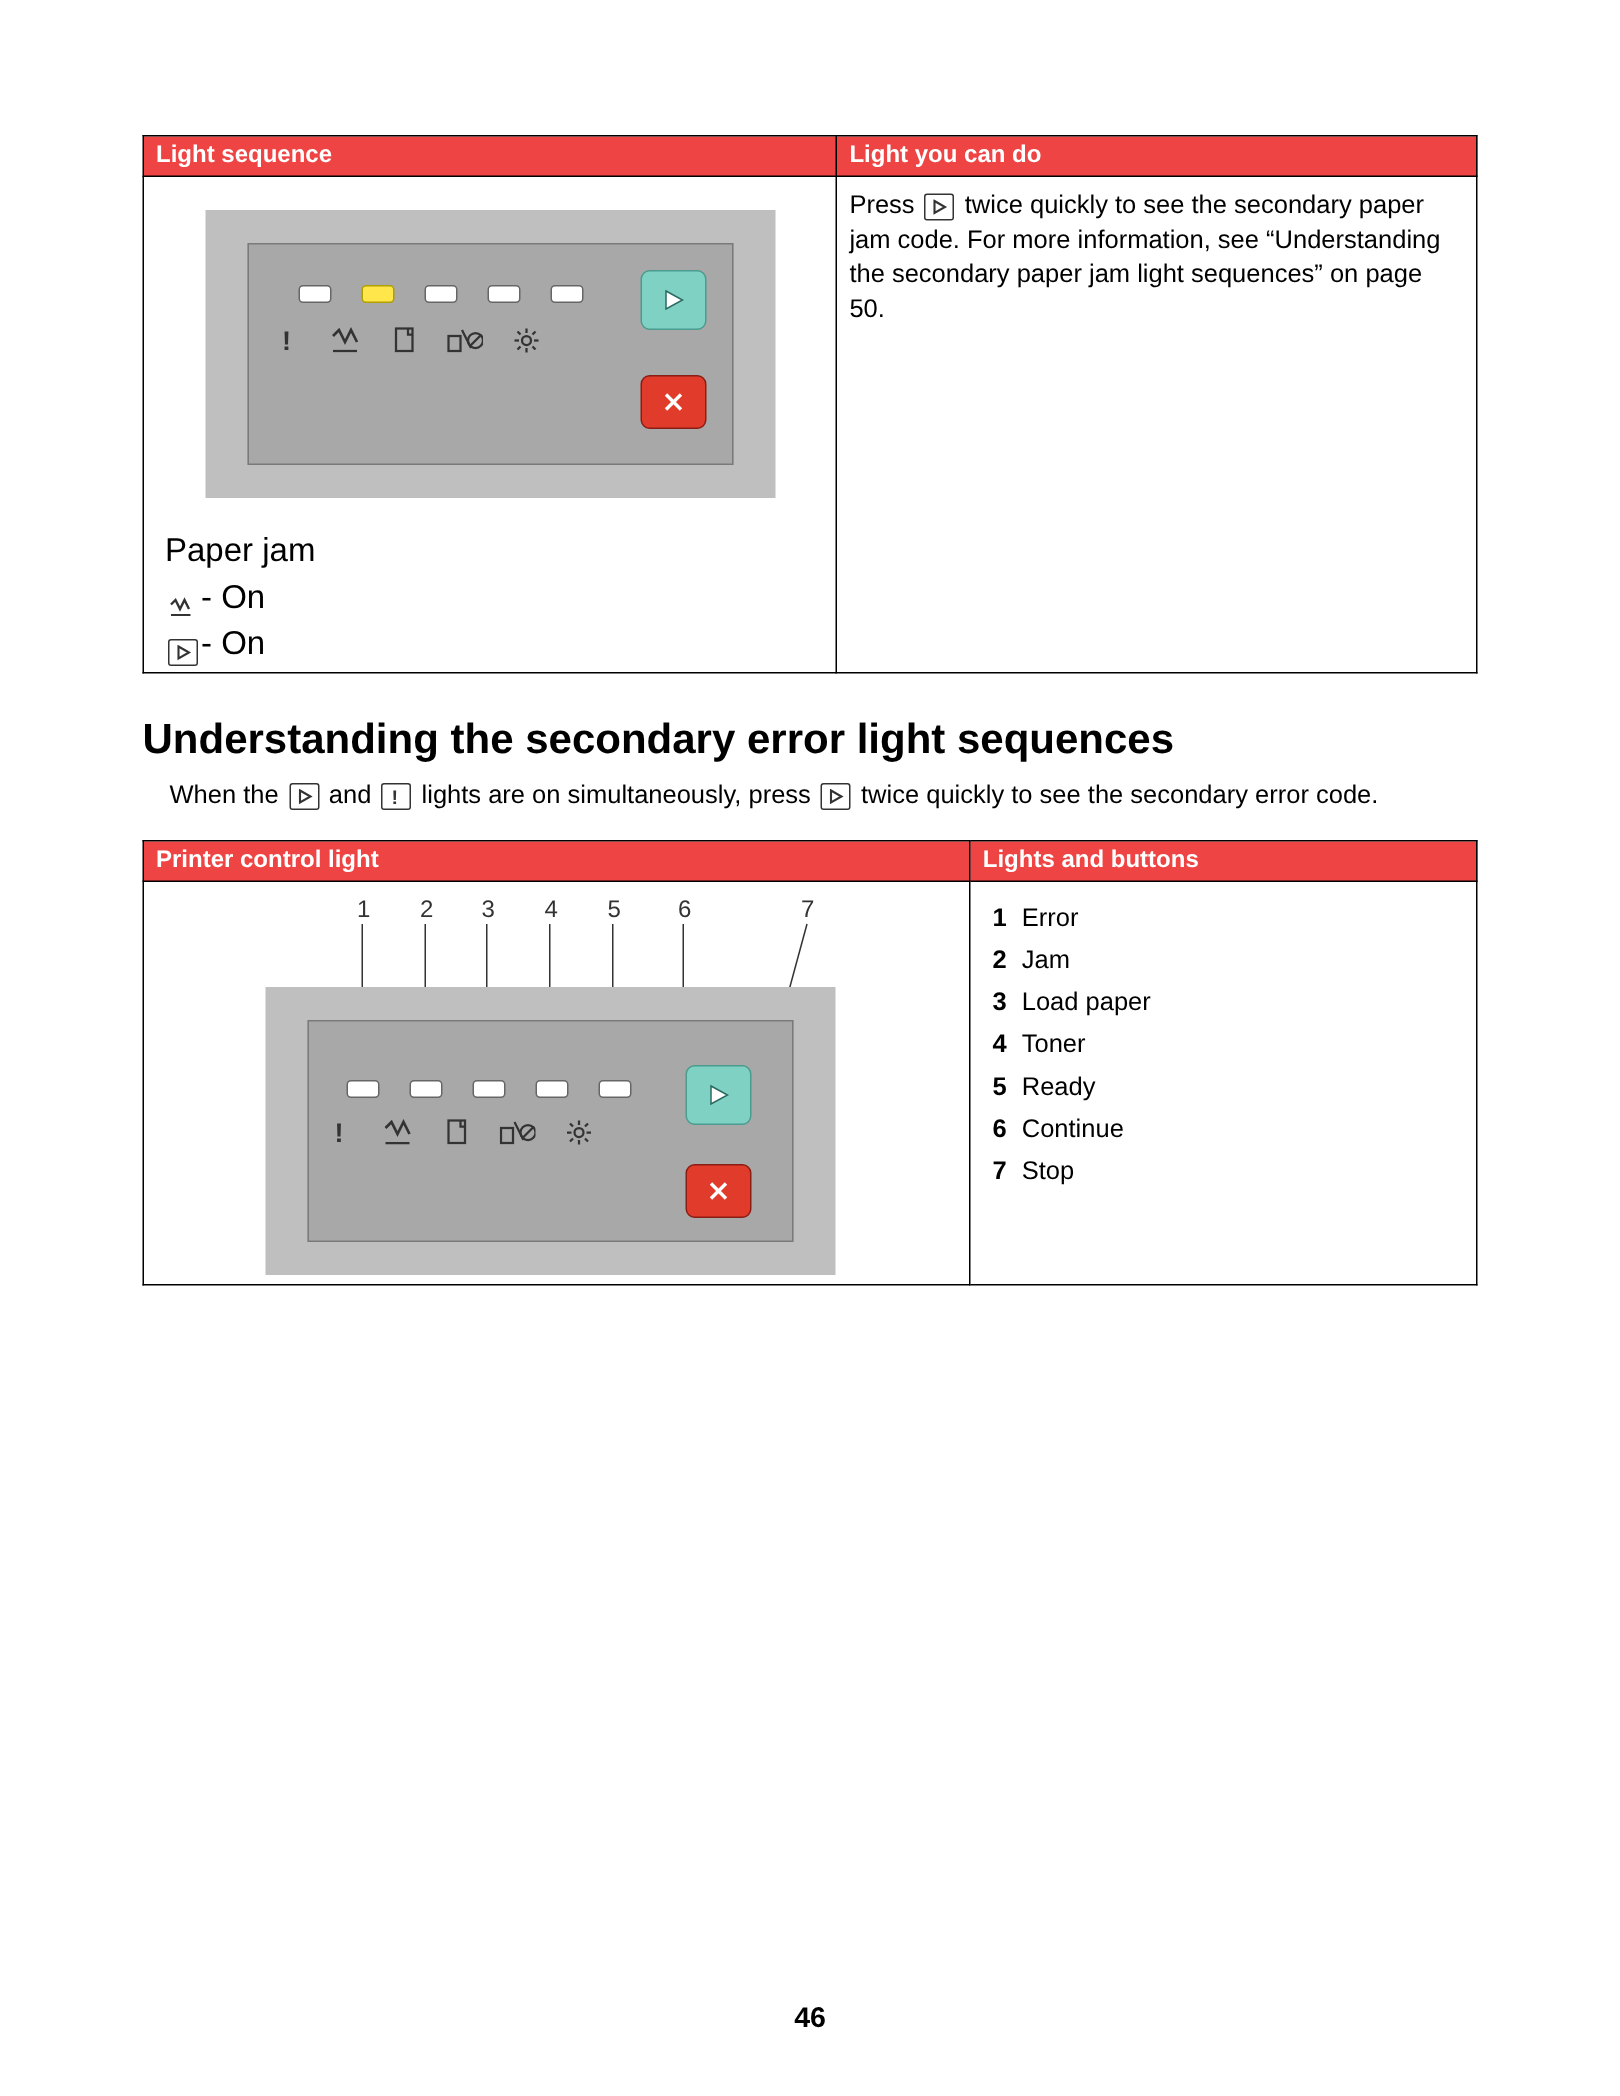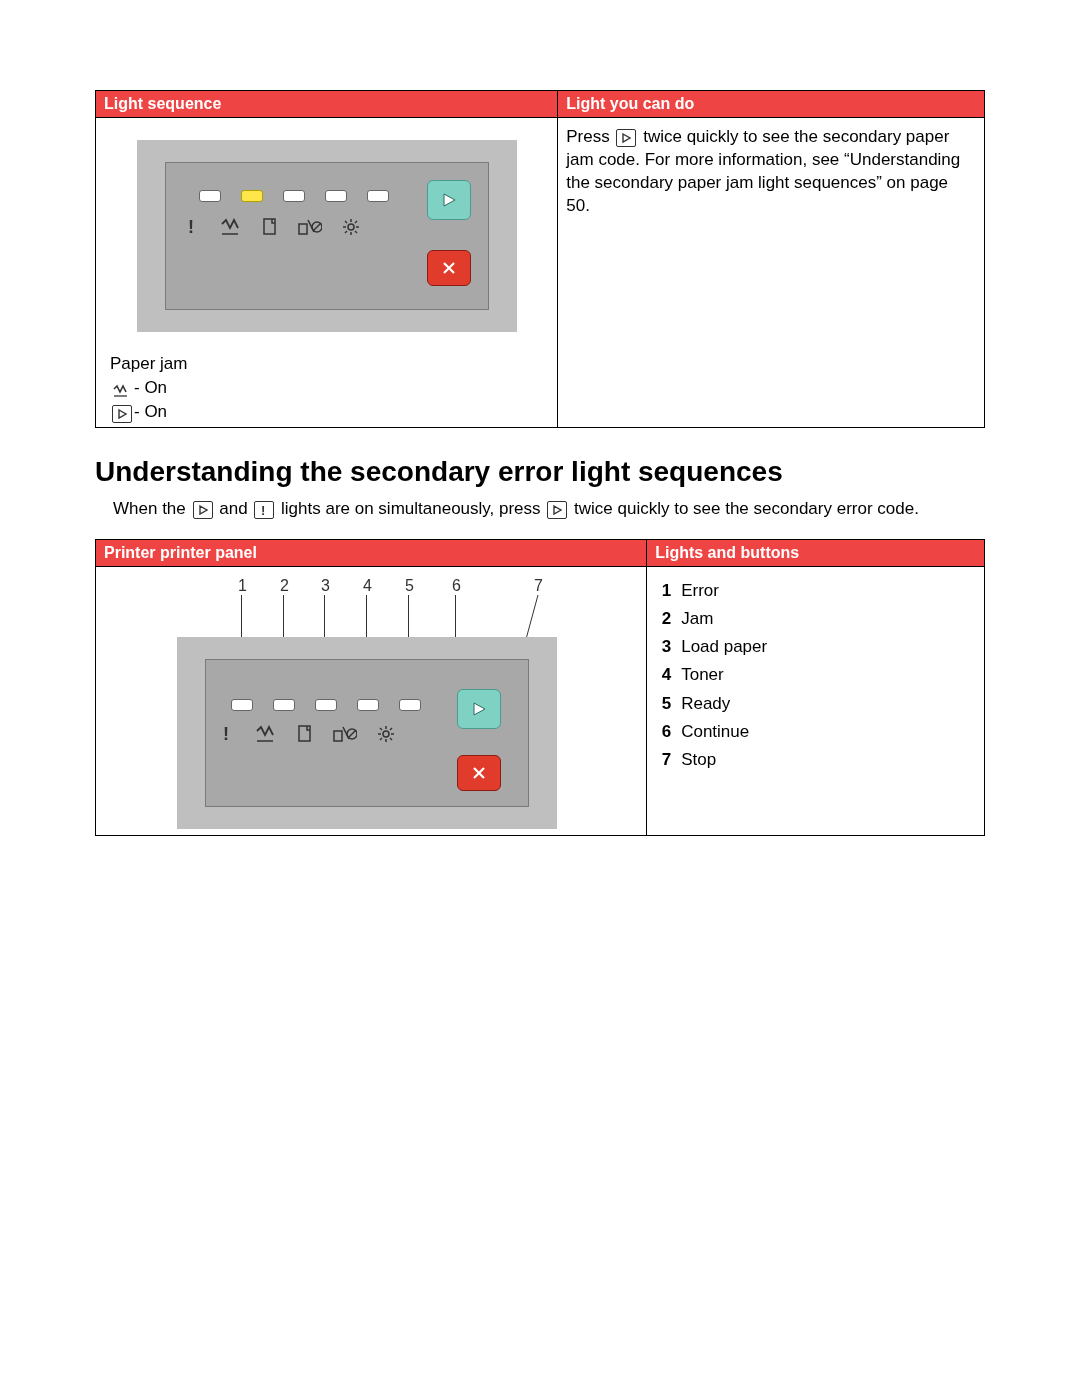--- a/index.html
+++ b/index.html
@@ -96,21 +96,21 @@
     background: #7fd1c4;
     border: 1px solid #4a9c8f;
   }
   .panel-btn.stop {
     background: #e13b2b;
     border: 1px solid #8a1e14;
     height: 36px;
   }
   .panel-btn svg { display:block; }
 
-  .caption-block { padding-left: 8px; font-size: 17px; line-height: 1.4; }
+  .caption-block { padding-left: 8px; font-size: 22px; line-height: 1.4; }
   .caption-block .row { display:flex; align-items:flex-end; gap:0; }
 
   .inline-icon {
     display: inline-flex;
     vertical-align: middle;
     width: 20px; height: 18px;
     border: 1px solid #333;
     border-radius: 2px;
     align-items: center;
     justify-content: center;
@@ -265,21 +265,21 @@
       </span><span> lights are on simultaneously, press </span><span class="inline-icon">
         <svg width="12" height="12">
           <polygon points="3,2 10,6 3,10" fill="none" stroke="#333" stroke-width="1.4"></polygon>
         </svg>
       </span><span> twice quickly to see the secondary error code.</span>
   </p>
 
   <table class="layout">
     <tbody>
         <tr>
-      <th class="col-left-2">Printer printer panel</th>
+      <th class="col-left-2">Printer control light</th>
       <th class="col-right-2">Lights and buttons</th>
     </tr>
     <tr>
       <td class="col-left-2">
         <div style="position:relative; height:260px;">
 
           <span class="callout-label" style="left:136px; top:6px;">1</span>
           <span class="callout-label" style="left:178px; top:6px;">2</span>
           <span class="callout-label" style="left:219px; top:6px;">3</span>
           <span class="callout-label" style="left:261px; top:6px;">4</span>
@@ -383,15 +383,16 @@
                 <span class="num">7</span>
                 <span>Stop</span>
               </div>
         </div>
       </td>
     </tr>
   </tbody>
     </table>
 
   <div class="footer">
+    <div class="pnum">46</div>
   </div>
 
 </div>
 
 </body></html>

